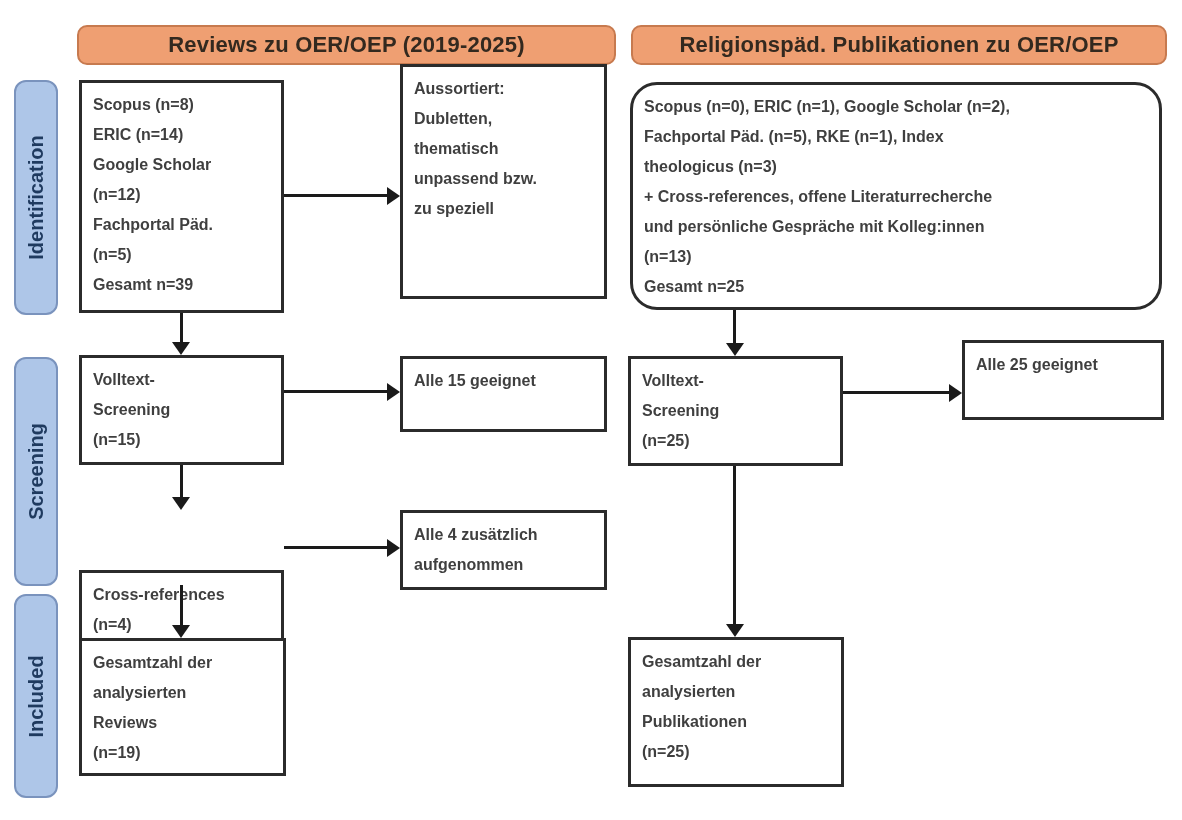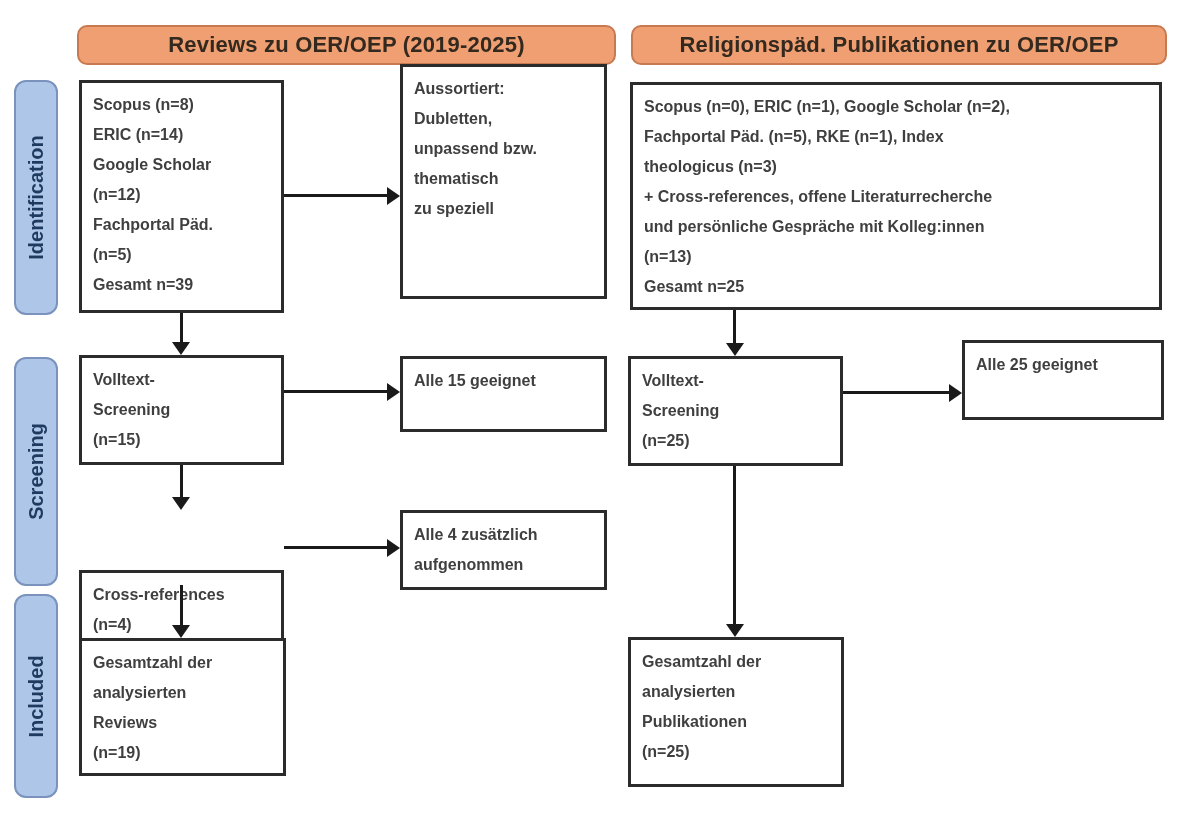--- a/index.html
+++ b/index.html
@@ -59,22 +59,22 @@
       <div class="line">ERIC (n=14)</div>
       <div class="line">Google Scholar</div>
       <div class="line">(n=12)</div>
       <div class="line">Fachportal Päd.</div>
       <div class="line">(n=5)</div>
       <div class="line">Gesamt n=39</div>
     </div>
   <div class="box" style="left:400px; top:64px; width:207px; height:235px;">
       <div class="line">Aussortiert:</div>
       <div class="line">Dubletten,</div>
+      <div class="line">thematisch</div>
       <div class="line">unpassend bzw.</div>
-      <div class="line">thematisch</div>
       <div class="line">zu speziell</div>
     </div>
   <div class="box" style="left:79px; top:355px; width:205px; height:110px;">
       <div class="line">Volltext-</div>
       <div class="line">Screening</div>
       <div class="line">(n=15)</div>
     </div>
   <div class="box" style="left:400px; top:356px; width:207px; height:76px;">
       <div class="line">Alle 15 geeignet</div>
     </div>
@@ -86,21 +86,21 @@
       <div class="line">Alle 4 zusätzlich</div>
       <div class="line">aufgenommen</div>
     </div>
   <div class="box" style="left:79px; top:638px; width:207px; height:138px;">
       <div class="line">Gesamtzahl der</div>
       <div class="line">analysierten</div>
       <div class="line">Reviews</div>
       <div class="line">(n=19)</div>
     </div>
 
-  <div class="box" style="left:630px; top:82px; width:532px; height:228px;">
+  <div class="box" style="left:630px; top:82px; width:532px; height:228px;border-radius:27px;">
       <div class="line">Scopus (n=0), ERIC (n=1), Google Scholar (n=2),</div>
       <div class="line">Fachportal Päd. (n=5), RKE (n=1), Index</div>
       <div class="line">theologicus (n=3)</div>
       <div class="line">+ Cross-references, offene Literaturrecherche</div>
       <div class="line">und persönliche Gespräche mit Kolleg:innen</div>
       <div class="line">(n=13)</div>
       <div class="line">Gesamt n=25</div>
     </div>
   <div class="box" style="left:628px; top:356px; width:215px; height:110px;">
       <div class="line">Volltext-</div>

